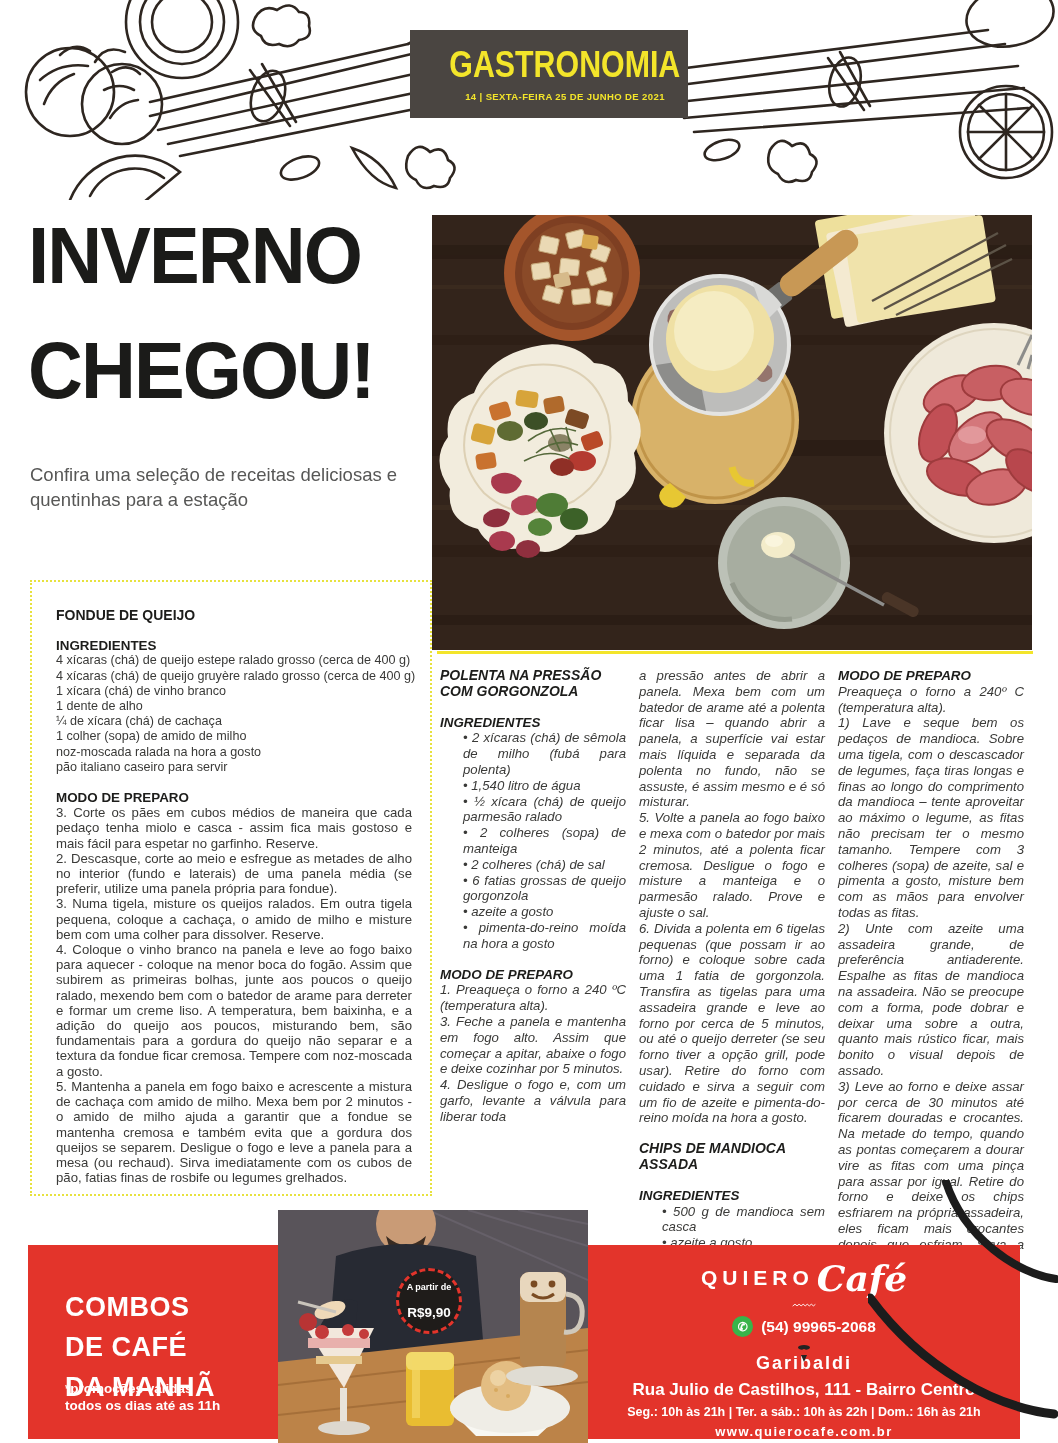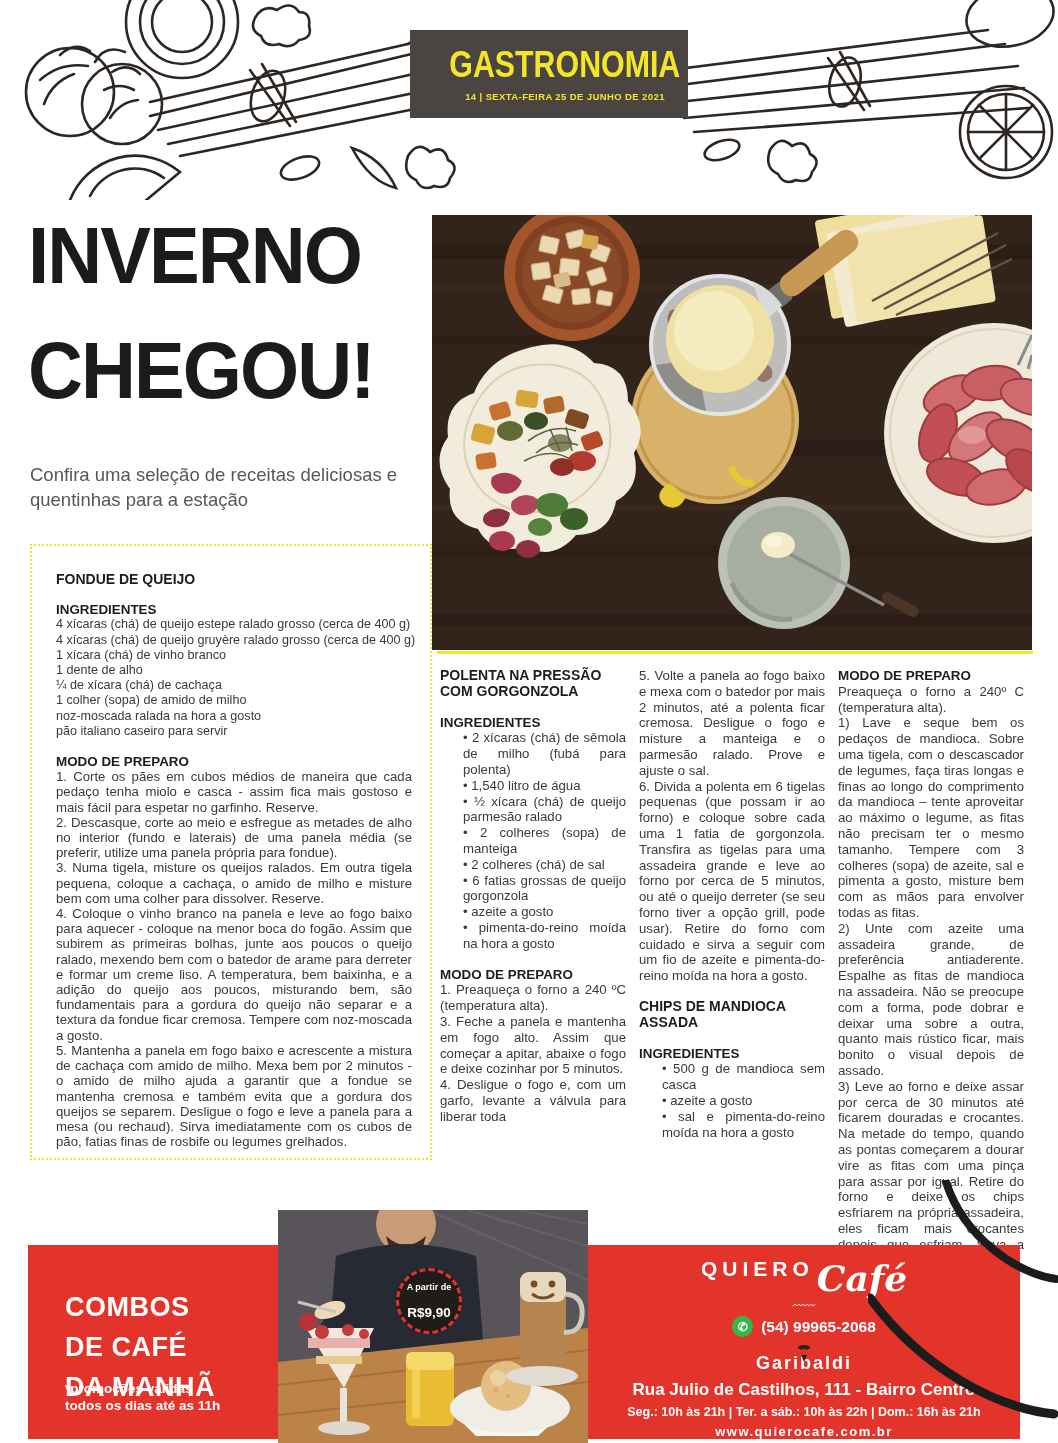--- a/index.html
+++ b/index.html
@@ -14,27 +14,27 @@
        transform:scaleX(.82);letter-spacing:0;}
   .section-date{color:#f3e52a;font-size:9.5px;letter-spacing:.4px;margin-top:7px;font-weight:bold;}
 
   
   .headline{position:absolute;left:28px;top:198px;font-size:80px;font-weight:bold;color:#1b1b19;
        line-height:115px;letter-spacing:-2px;transform:scaleX(.95);transform-origin:left top;}
   .subtitle{position:absolute;left:30px;top:462px;width:400px;font-size:18.5px;color:#575756;line-height:25px;}
   .photo{position:absolute;left:432px;top:215px;width:600px;height:435px;}
 
   
-  .fondue{position:absolute;left:30px;top:544px;width:402px;height:616px;box-sizing:border-box;
+  .fondue{position:absolute;left:30px;top:580px;width:402px;height:616px;box-sizing:border-box;
        border:2px dotted #e7e23e;padding:26px 18px 0 24px;line-height:15.2px;}
   .fondue .blk-line{white-space:nowrap;}
 
   
   .divider{position:absolute;left:437px;top:651px;width:596px;height:3px;background:#f3e52a;}
-  .columns{position:absolute;left:440px;top:668px;width:595px;display:flex;gap:13px;line-height:15.8px;}
+  .columns{position:absolute;left:440px;top:668px;width:595px;display:flex;gap:13px;line-height:15.8px;font-style:italic;}
   .column{width:186px;}
 
   .blk-title{font-weight:bold;font-size:14px;color:#1d1d1b;white-space:pre-line;}
   .blk-heading{font-weight:bold;font-size:13.4px;color:#1d1d1b;}
   .blk-line{font-size:12.6px;}
   .blk-bullet{font-size:13.2px;text-align:justify;margin-left:23px;}
   .blk-para{font-size:13.2px;text-align:justify;}
   .blk-gap{height:15px;}
 
   
@@ -46,21 +46,21 @@
 
   .ad-photo{position:absolute;left:278px;top:1210px;width:310px;height:233px;}
   .badge{position:absolute;left:118px;top:58px;width:66px;height:66px;background:#1f1c1a;
        border:3px dashed #e3342b;border-radius:50%;display:flex;flex-direction:column;
        align-items:center;justify-content:center;color:#fff;box-sizing:border-box;gap:13px;}
   .badge-small{font-size:9px;font-weight:bold;}
   .badge-big{font-size:13.5px;font-weight:bold;}
 
   .ad-right{position:absolute;left:588px;top:1245px;width:432px;height:194px;background:#e3342b;
        color:#fff;display:flex;flex-direction:column;align-items:center;padding-top:12px;box-sizing:border-box;}
-  .brand{display:flex;align-items:flex-start;}
+  .brand{display:flex;align-items:center;}
   .brand-quiero{font-size:21px;font-weight:bold;letter-spacing:5px;}
   .brand-cafe{font-family:"DejaVu Serif",serif;font-style:italic;font-weight:bold;font-size:36px;margin-left:3px;}
   .phone-row{display:flex;align-items:center;gap:8px;margin-top:9px;font-weight:bold;font-size:15.5px;}
   .wa{width:21px;height:21px;border-radius:50%;background:#38b44a;display:flex;align-items:center;
       justify-content:center;font-size:12px;color:#fff;}
   .pin{width:12px;height:12px;background:#232323;border-radius:50% 50% 50% 50%;position:relative;margin-top:8px;}
   .pin:after{content:"";position:absolute;left:3px;top:10px;border-left:3px solid transparent;
       border-right:3px solid transparent;border-top:7px solid #232323;}
   .pin:before{content:"";position:absolute;left:4px;top:4px;width:4px;height:4px;border-radius:50%;background:#e3342b;}
   .city{font-size:18px;font-weight:bold;letter-spacing:2px;margin-top:3px;}
@@ -256,21 +256,21 @@
     <div class="blk-line">4 xícaras (chá) de queijo estepe ralado grosso (cerca de 400 g)</div>
     <div class="blk-line">4 xícaras (chá) de queijo gruyère ralado grosso (cerca de 400 g)</div>
     <div class="blk-line">1 xícara (chá) de vinho branco</div>
     <div class="blk-line">1 dente de alho</div>
     <div class="blk-line">¼ de xícara (chá) de cachaça</div>
     <div class="blk-line">1 colher (sopa) de amido de milho</div>
     <div class="blk-line">noz-moscada ralada na hora a gosto</div>
     <div class="blk-line">pão italiano caseiro para servir</div>
     <div class="blk-gap"></div>
     <div class="blk-heading">MODO DE PREPARO</div>
-    <div class="blk-para">1. Corte os pães em cubos médios de maneira que cada pedaço tenha miolo e casca - assim fica mais gostoso e mais fácil para espetar no garfinho. Reserve.</div>
+    <div class="blk-para">3. Corte os pães em cubos médios de maneira que cada pedaço tenha miolo e casca - assim fica mais gostoso e mais fácil para espetar no garfinho. Reserve.</div>
     <div class="blk-para">2. Descasque, corte ao meio e esfregue as metades de alho no interior (fundo e laterais) de uma panela média (se preferir, utilize uma panela própria para fondue).</div>
     <div class="blk-para">3. Numa tigela, misture os queijos ralados. Em outra tigela pequena, coloque a cachaça, o amido de milho e misture bem com uma colher para dissolver. Reserve.</div>
     <div class="blk-para">4. Coloque o vinho branco na panela e leve ao fogo baixo para aquecer - coloque na menor boca do fogão. Assim que subirem as primeiras bolhas, junte aos poucos o queijo ralado, mexendo bem com o batedor de arame para derreter e formar um creme liso. A temperatura, bem baixinha, e a adição do queijo aos poucos, misturando bem, são fundamentais para a gordura do queijo não separar e a textura da fondue ficar cremosa. Tempere com noz-moscada a gosto.</div>
     <div class="blk-para">5. Mantenha a panela em fogo baixo e acrescente a mistura de cachaça com amido de milho. Mexa bem por 2 minutos - o amido de milho ajuda a garantir que a fondue se mantenha cremosa e também evita que a gordura dos queijos se separem. Desligue o fogo e leve a panela para a mesa (ou rechaud). Sirva imediatamente com os cubos de pão, fatias finas de rosbife ou legumes grelhados.</div>
   </div>
 
 <div class="divider"></div>
 <div class="columns">
   <div class="column">
       <div class="blk-title">POLENTA NA PRESSÃO
@@ -285,20 +285,21 @@
       <div class="blk-bullet">• 6 fatias grossas de queijo gorgonzola</div>
       <div class="blk-bullet">• azeite a gosto</div>
       <div class="blk-bullet">• pimenta-do-reino moída na hora a gosto</div>
       <div class="blk-gap"></div>
       <div class="blk-heading">MODO DE PREPARO</div>
       <div class="blk-para">1. Preaqueça o forno a 240 ºC (temperatura alta).</div>
       <div class="blk-para">3. Feche a panela e mantenha em fogo alto. Assim que começar a apitar, abaixe o fogo e deixe cozinhar por 5 minutos.</div>
       <div class="blk-para">4. Desligue o fogo e, com um garfo, levante a válvula para liberar toda</div>
     </div>
   <div class="column">
+      <div class="blk-para">a pressão antes de abrir a panela. Mexa bem com um batedor de arame até a polenta ficar lisa – quando abrir a panela, a superfície vai estar mais líquida e separada da polenta no fundo, não se assuste, é assim mesmo e é só misturar.</div>
       <div class="blk-para">5. Volte a panela ao fogo baixo e mexa com o batedor por mais 2 minutos, até a polenta ficar cremosa. Desligue o fogo e misture a manteiga e o parmesão ralado. Prove e ajuste o sal.</div>
       <div class="blk-para">6. Divida a polenta em 6 tigelas pequenas (que possam ir ao forno) e coloque sobre cada uma 1 fatia de gorgonzola. Transfira as tigelas para uma assadeira grande e leve ao forno por cerca de 5 minutos, ou até o queijo derreter (se seu forno tiver a opção grill, pode usar). Retire do forno com cuidado e sirva a seguir com um fio de azeite e pimenta-do-reino moída na hora a gosto.</div>
       <div class="blk-gap"></div>
       <div class="blk-title">CHIPS DE MANDIOCA ASSADA</div>
       <div class="blk-gap"></div>
       <div class="blk-heading">INGREDIENTES</div>
       <div class="blk-bullet">• 500 g de mandioca sem casca</div>
       <div class="blk-bullet">• azeite a gosto</div>
       <div class="blk-bullet">• sal e pimenta-do-reino moída na hora a gosto</div>
     </div>

